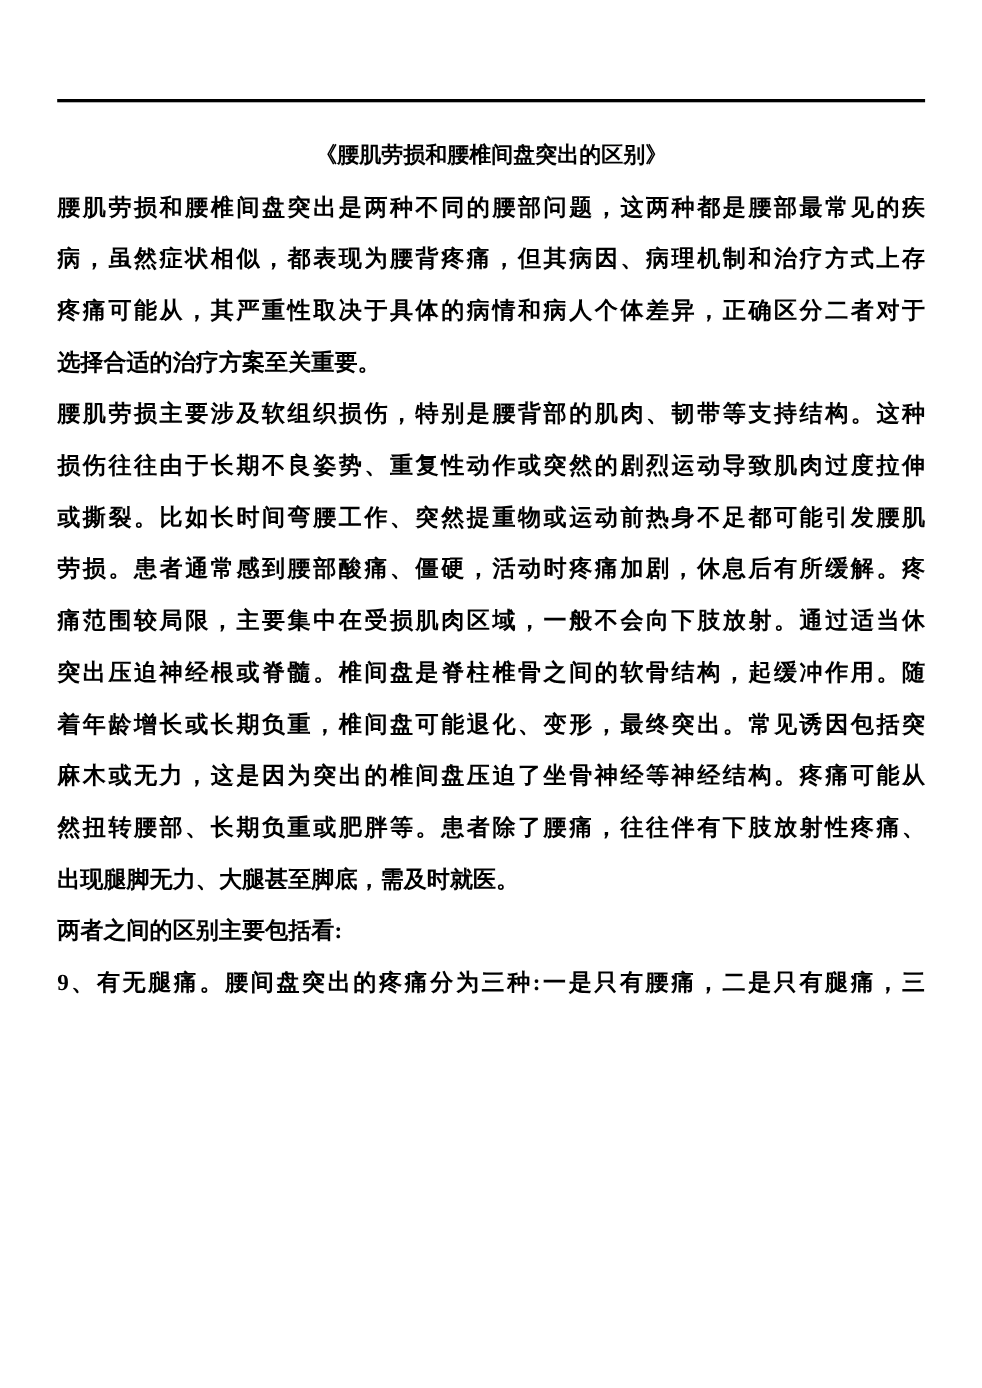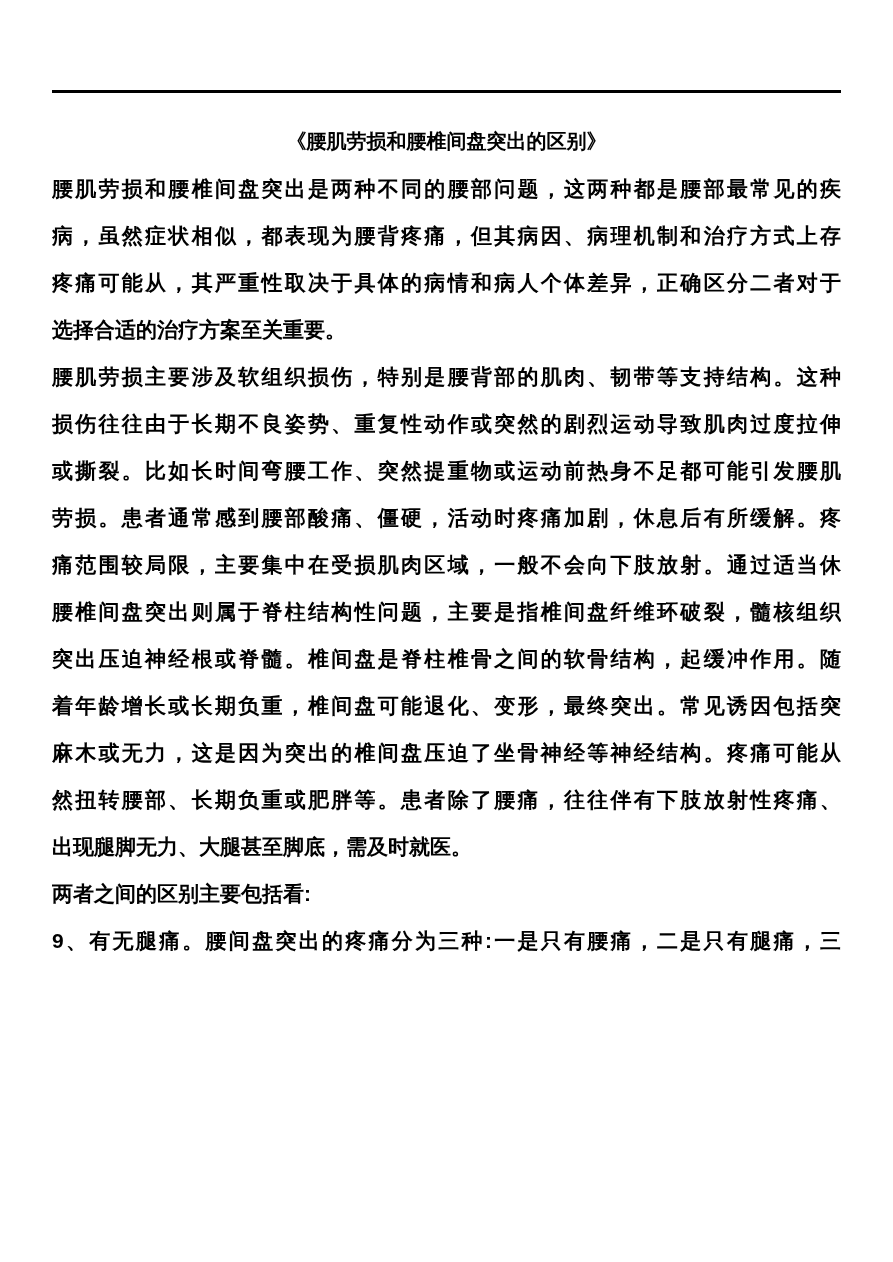--- a/index.html
+++ b/index.html
@@ -6,21 +6,21 @@
     margin: 0;
     padding: 0;
     background: #ffffff;
   }
   .page {
     position: relative;
     width: 893px;
     height: 1262px;
     background: #ffffff;
     overflow: hidden;
-    font-family: Liberation Sans, sans-serif;
+    font-family: Liberation Serif, serif;
   }
   .header-rule {
     position: absolute;
     left: 52px;
     top: 90px;
     width: 789px;
     height: 3px;
     background: #000000;
   }
   .content {
@@ -59,21 +59,20 @@
     <div id="paragraphs">
         <div class="line">腰肌劳损和腰椎间盘突出是两种不同的腰部问题，这两种都是腰部最常见的疾</div>
         <div class="line">病，虽然症状相似，都表现为腰背疼痛，但其病因、病理机制和治疗方式上存</div>
         <div class="line">疼痛可能从，其严重性取决于具体的病情和病人个体差异，正确区分二者对于</div>
         <div class="line last">选择合适的治疗方案至关重要。</div>
         <div class="line">腰肌劳损主要涉及软组织损伤，特别是腰背部的肌肉、韧带等支持结构。这种</div>
         <div class="line">损伤往往由于长期不良姿势、重复性动作或突然的剧烈运动导致肌肉过度拉伸</div>
         <div class="line">或撕裂。比如长时间弯腰工作、突然提重物或运动前热身不足都可能引发腰肌</div>
         <div class="line">劳损。患者通常感到腰部酸痛、僵硬，活动时疼痛加剧，休息后有所缓解。疼</div>
         <div class="line">痛范围较局限，主要集中在受损肌肉区域，一般不会向下肢放射。通过适当休</div>
-        <div class="line">腰椎间盘突出则属于脊柱结构性问题，主要是指椎间盘纤维环破裂，髓核组织</div>
         <div class="line">突出压迫神经根或脊髓。椎间盘是脊柱椎骨之间的软骨结构，起缓冲作用。随</div>
         <div class="line">着年龄增长或长期负重，椎间盘可能退化、变形，最终突出。常见诱因包括突</div>
         <div class="line">麻木或无力，这是因为突出的椎间盘压迫了坐骨神经等神经结构。疼痛可能从</div>
         <div class="line">然扭转腰部、长期负重或肥胖等。患者除了腰痛，往往伴有下肢放射性疼痛、</div>
         <div class="line last">出现腿脚无力、大腿甚至脚底，需及时就医。</div>
         <div class="line last">两者之间的区别主要包括看:</div>
         <div class="line">9、有无腿痛。腰间盘突出的疼痛分为三种:一是只有腰痛，二是只有腿痛，三</div>
       </div>
   </div>
 </div>

